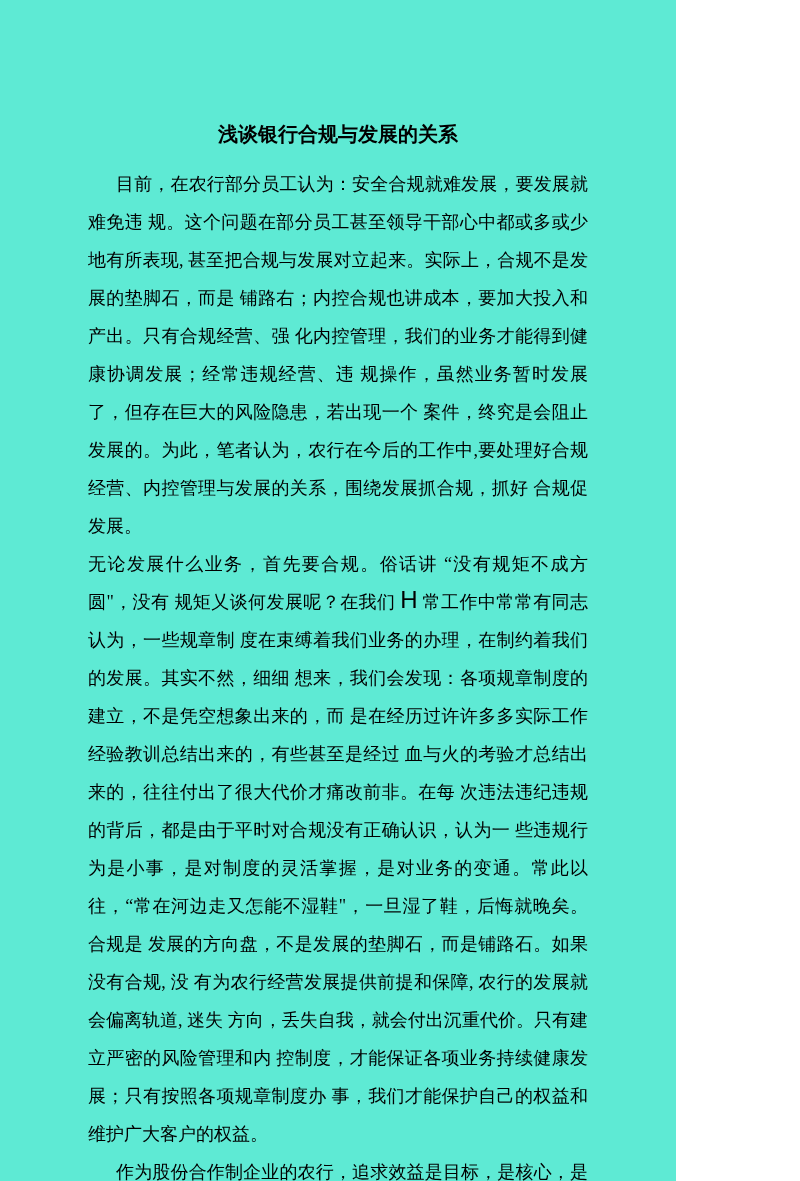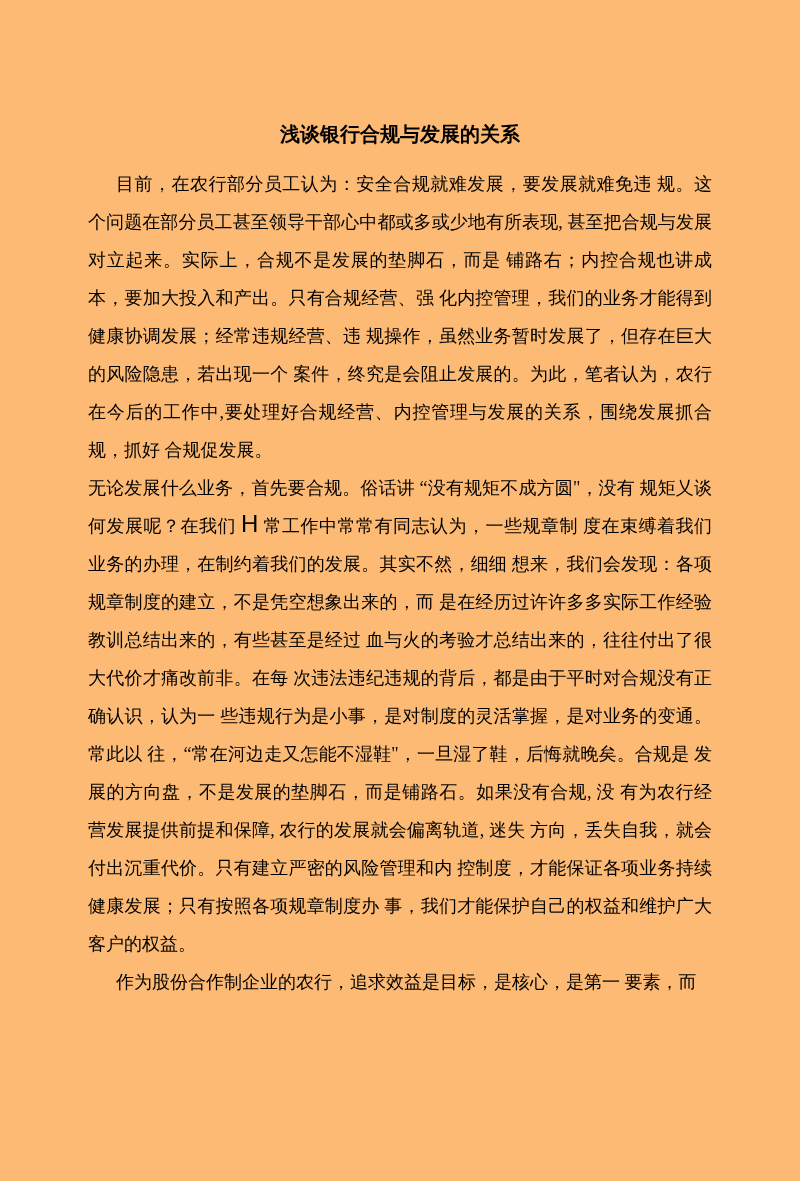--- a/index.html
+++ b/index.html
@@ -2,23 +2,23 @@
 <html><head>
 <meta charset="utf-8">
 <style>
   html, body {
     margin: 0;
     padding: 0;
     background: #ffffff;
   }
   .page {
     position: relative;
-    width: 800px;
+    width: 676px;
     height: 1181px;
-    background: #fdba74;
+    background: #5eead4;
     overflow: hidden;
     color: #000000;
     font-family: "Liberation Serif", "DejaVu Serif", serif;
   }
   .content {
     padding: 121px 88px 0 88px;
   }
   .doc-title {
     margin: 0 0 18px 0;
     font-size: 20px;

